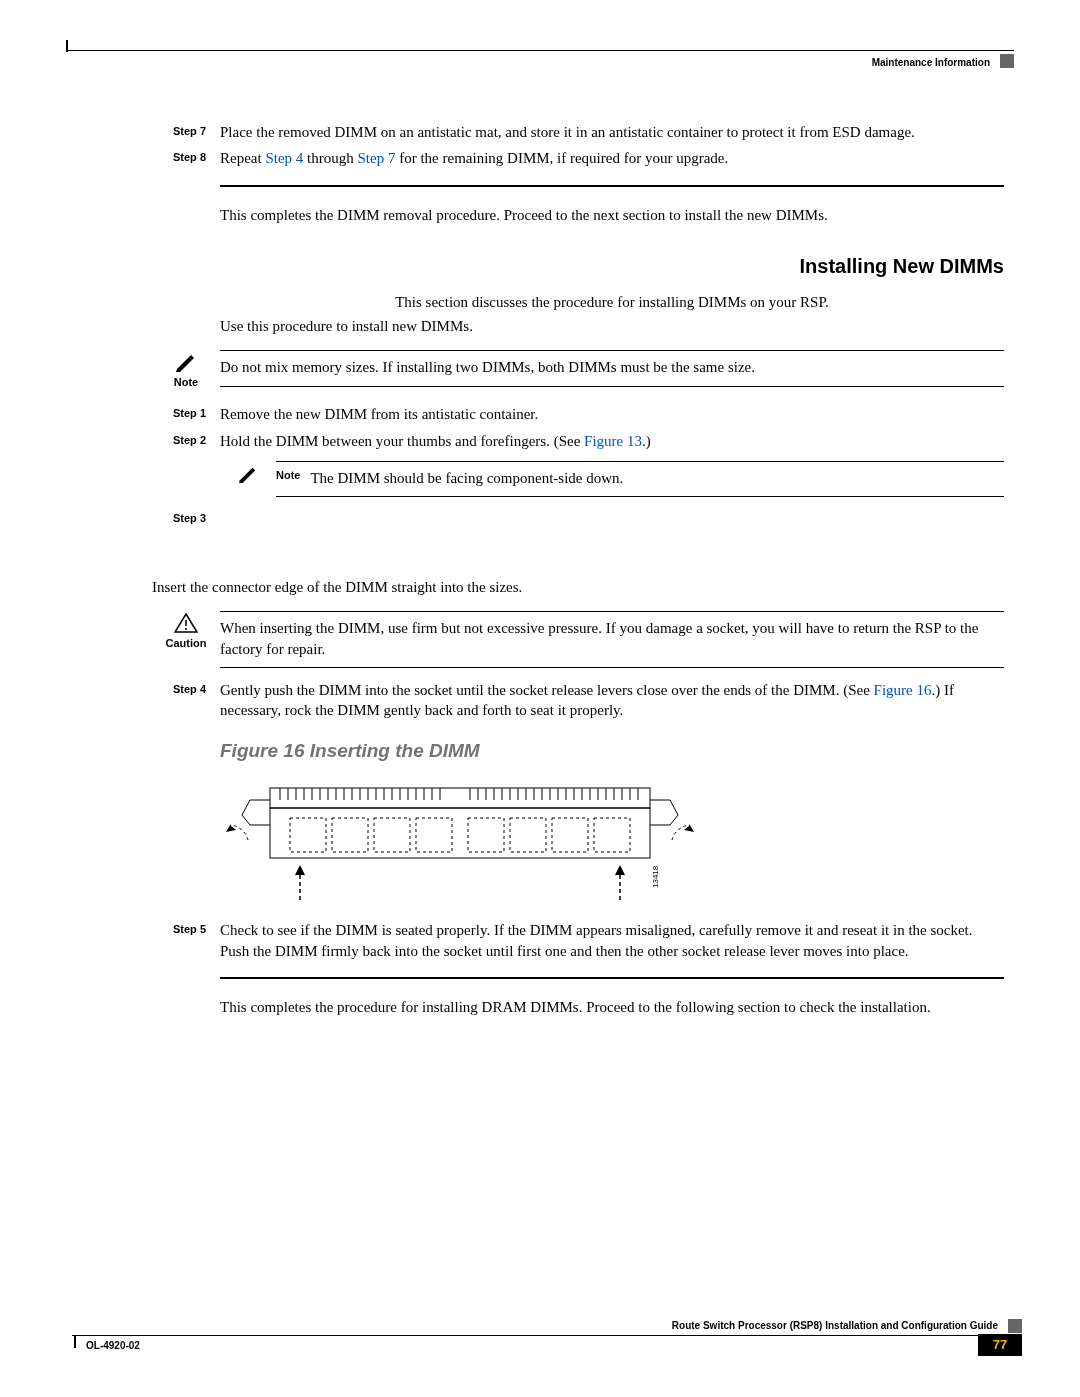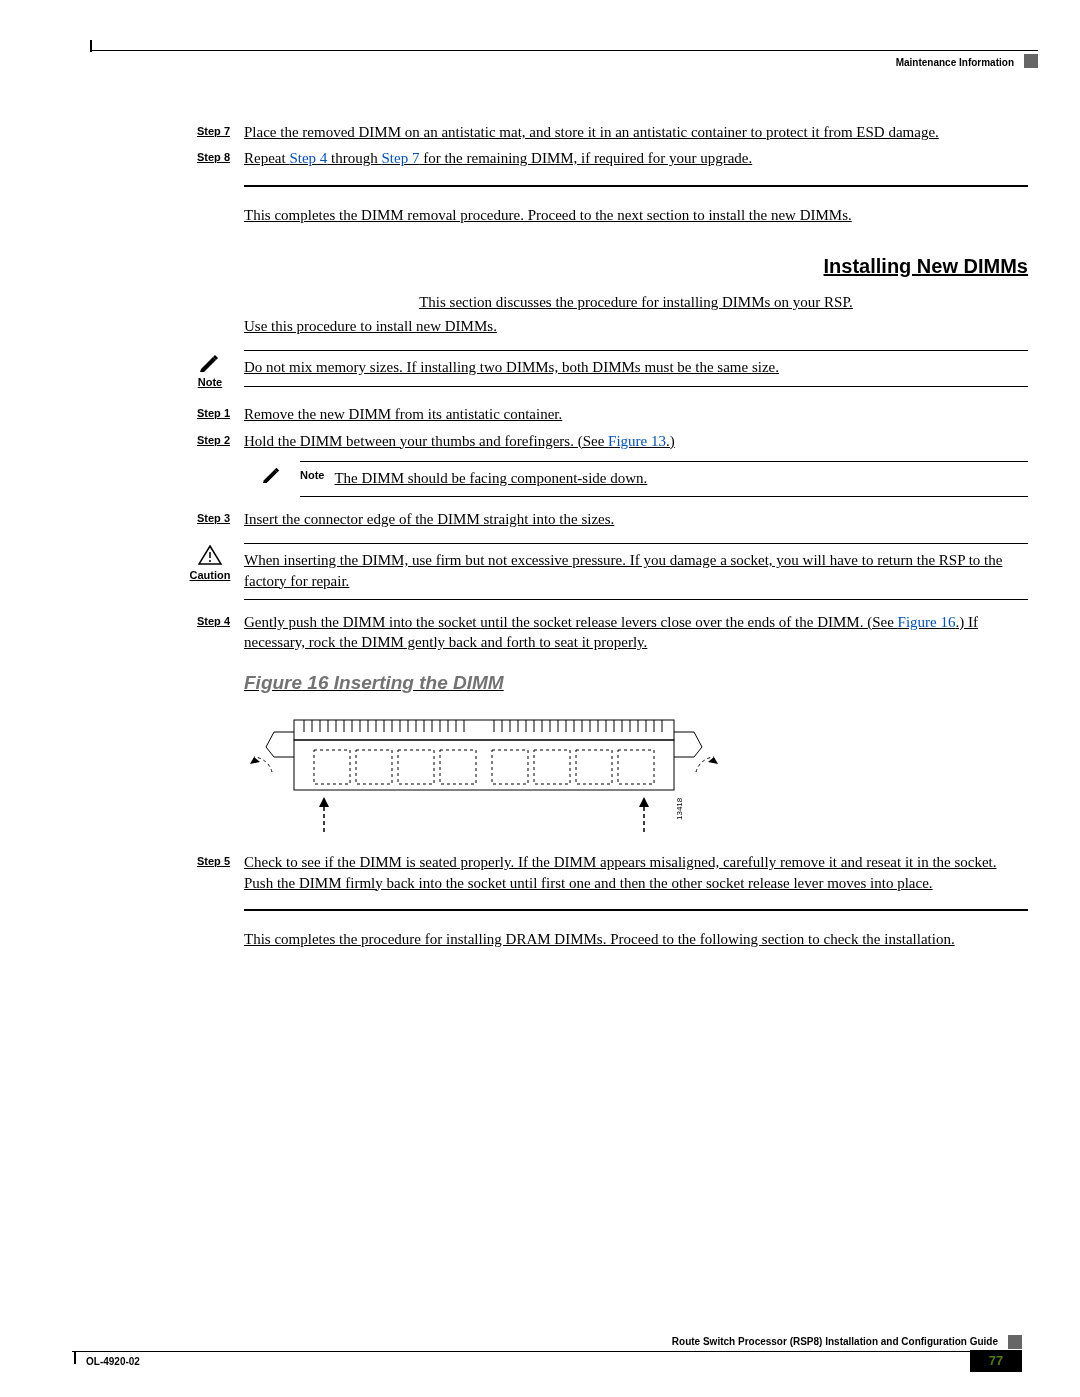--- a/index.html
+++ b/index.html
@@ -1,17 +1,17 @@
 <!DOCTYPE html>
 <html><head>
 <meta charset="utf-8">
 <style>
   * { margin:0; padding:0; box-sizing:border-box; }
   body { background:#fff; font-family:"Times New Roman",Times,serif; font-size:15px; color:#000; width:1080px; height:1397px; position:relative; }
-  .page { position:absolute; left:88px; top:40px; width:950px;text-decoration:underline; }
+  .page { position:absolute; left:64px; top:40px; width:950px; }
 
   
   .hdr-bar { position:relative; height:22px; }
   .hdr-tick { position:absolute; left:2px; top:0; width:2px; height:12px; background:#000; }
   .hdr-line { position:absolute; left:2px; top:10px; right:0; height:1px; background:#000; }
   .hdr-text { position:absolute; right:24px; top:17px; font-family:Arial,Helvetica,sans-serif; font-weight:bold; font-size:10px; }
   .hdr-sq   { position:absolute; right:0; top:14px; width:14px; height:14px; background:#666; }
 
   .content { margin-left:88px; margin-right:10px; }
 
@@ -41,29 +41,29 @@
   .inl-note { display:flex; margin-top:10px; }
   .inl-col  { width:56px; flex:0 0 56px; text-align:center; }
   .inl-tag  { font-family:Arial,Helvetica,sans-serif; font-weight:bold; font-size:11px; float:left; margin-right:10px; }
 
   
   .fig-cap { font-family:Arial,Helvetica,sans-serif; font-weight:bold; font-style:italic; font-size:19px; color:#737373; margin-left:68px; margin-top:20px; }
   .fig-img { margin-left:68px; margin-top:8px; }
   .dimm-svg { width:480px; height:140px; }
 
   
-  .ftr { position:absolute; left:72px; bottom:21px; width:950px; }
+  .ftr { position:absolute; left:72px; bottom:37px; width:950px; }
   .ftr-line1{ position:relative; height:20px; }
   .ftr-title{ position:absolute; right:24px; bottom:4px; font-family:Arial,Helvetica,sans-serif; font-weight:bold; font-size:10px; }
   .ftr-sq   { position:absolute; right:0; bottom:2px; width:14px; height:14px; background:#666; }
   .ftr-hr   { border:0; border-top:1.5px solid #000; }
   .ftr-line2{ position:relative; height:24px; }
   .ftr-tick { position:absolute; left:2px; top:0; width:2px; height:12px; background:#000; }
   .ftr-doc  { position:absolute; left:14px; top:4px; font-family:Arial,Helvetica,sans-serif; font-weight:bold; font-size:10px; }
-  .ftr-page { position:absolute; right:0; top:-2px; width:52px; height:22px; background:#000; color:#4d7c0f; font-family:Arial,Helvetica,sans-serif; font-weight:bold; font-size:13px; text-align:center; line-height:22px; }
+  .ftr-page { position:absolute; right:0; top:-2px; width:44px; height:22px; background:#000; color:#eab308; font-family:Arial,Helvetica,sans-serif; font-weight:bold; font-size:13px; text-align:center; line-height:22px; }
 </style>
 </head>
 <body>
 
 <div class="page">
   <div class="hdr-bar">
     <div class="hdr-tick"></div>
     <div class="hdr-line"></div>
     <div class="hdr-text">Maintenance Information</div>
     <div class="hdr-sq"></div>
@@ -136,21 +136,21 @@
             <div class="call-txt">
               <span class="inl-tag">Note</span>
               <span>The DIMM should be facing component-side down.</span>
             </div>
             <hr class="thin">
           </div>
         </div>
       </div>
     </div>
 
-    <div class="step-row" style="margin-top:12px;">
+    <div class="step-row" style="margin-top:12px;flex-direction:column;">
       <div class="step-lbl">Step 3</div>
       <div class="step-body">Insert the connector edge of the DIMM straight into the sizes.</div>
     </div>
 
     <div class="callout">
       <div class="call-col">
         <div class="call-icon">
           <svg width="24" height="20" viewBox="0 0 24 20">
               <path d="M12 1 L23 19 L1 19 Z" fill="none" stroke="#000" stroke-width="1.5"></path>
               <line x1="12" y1="7" x2="12" y2="13" stroke="#000" stroke-width="1.5"></line>

